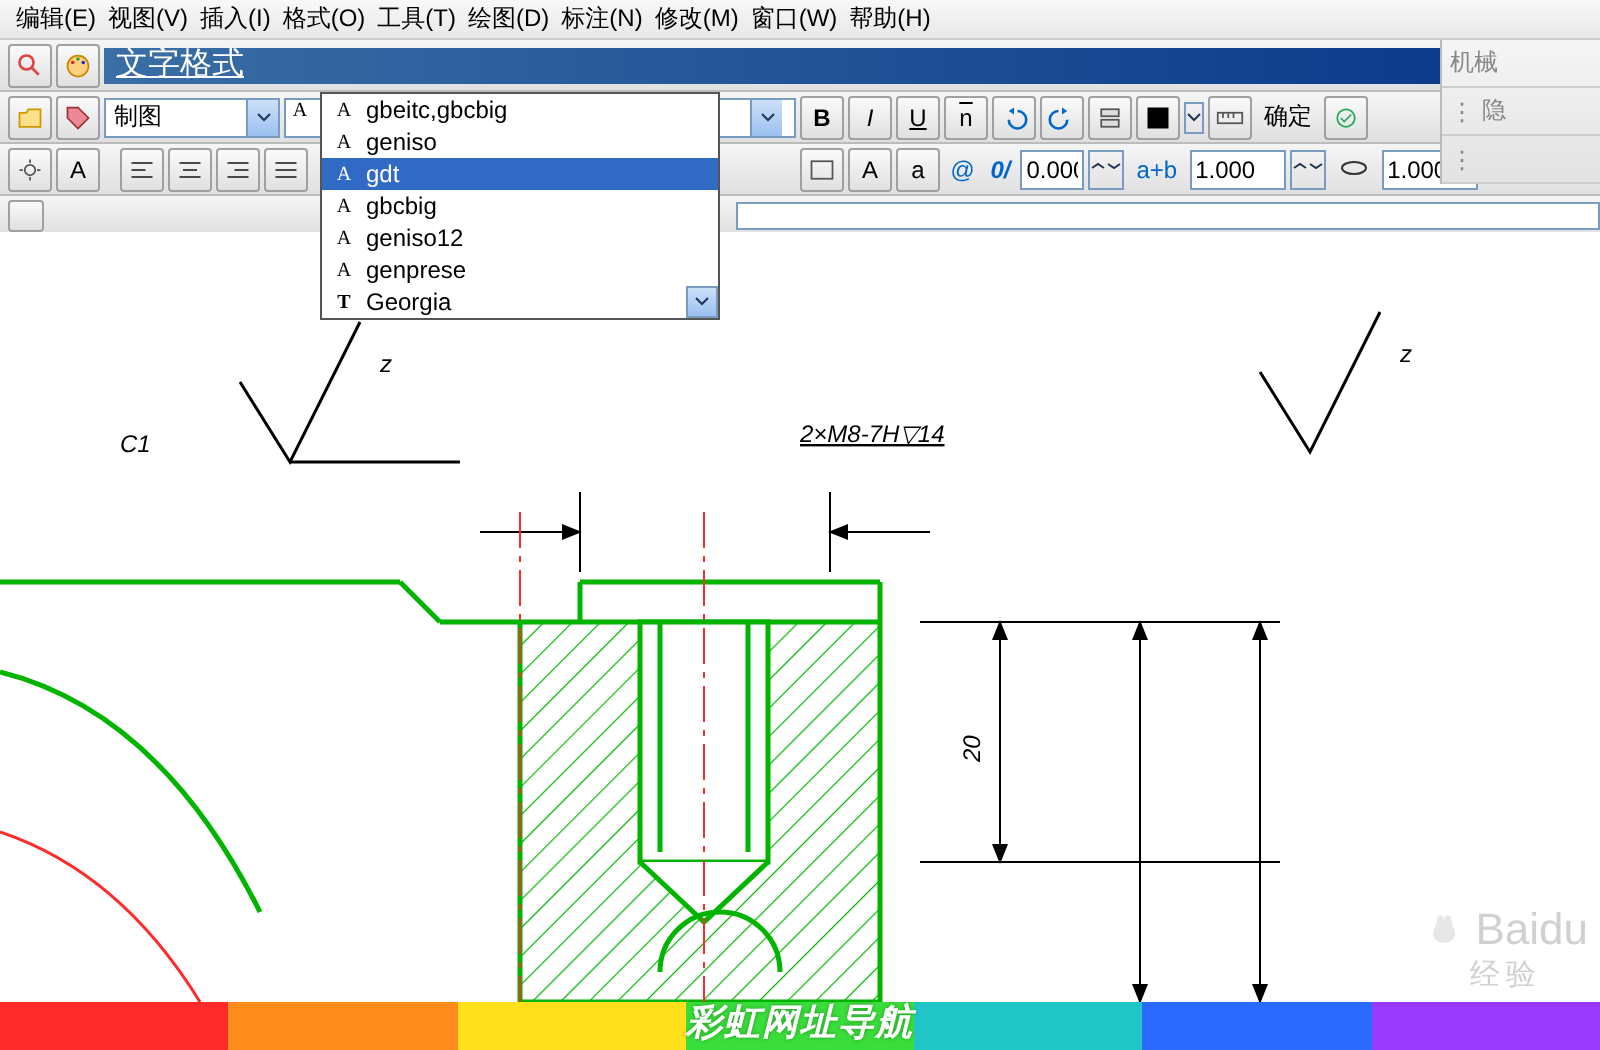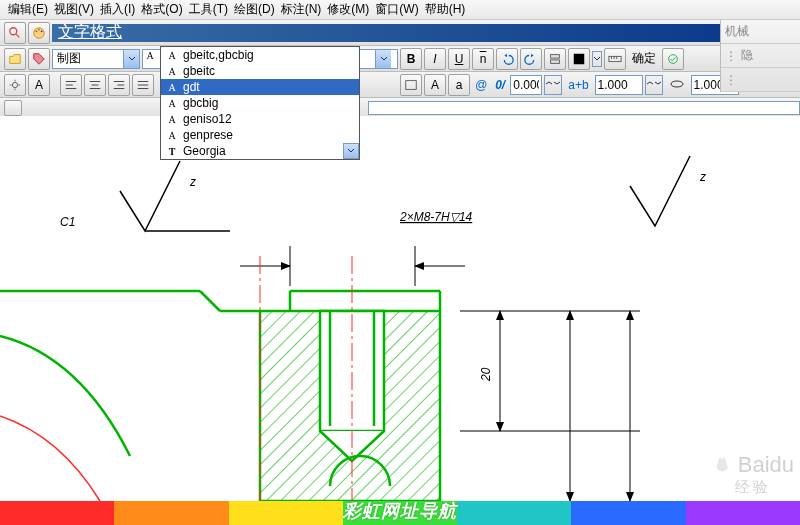--- a/index.html
+++ b/index.html
@@ -248,21 +248,21 @@
   <div style="flex:1;height:14px;border:1px solid #7a9bc0;background:#fff"></div>
 </div>
 
 <div class="dropdown">
   <div class="item">
       <span class="fonticon">A</span>
       <span>gbeitc,gbcbig</span>
     </div>
   <div class="item">
       <span class="fonticon">A</span>
-      <span>gbeitc</span>
+      <span>geniso</span>
     </div>
   <div class="item selected">
       <span class="fonticon">A</span>
       <span>gdt</span>
     </div>
   <div class="item">
       <span class="fonticon">A</span>
       <span>gbcbig</span>
     </div>
   <div class="item">

